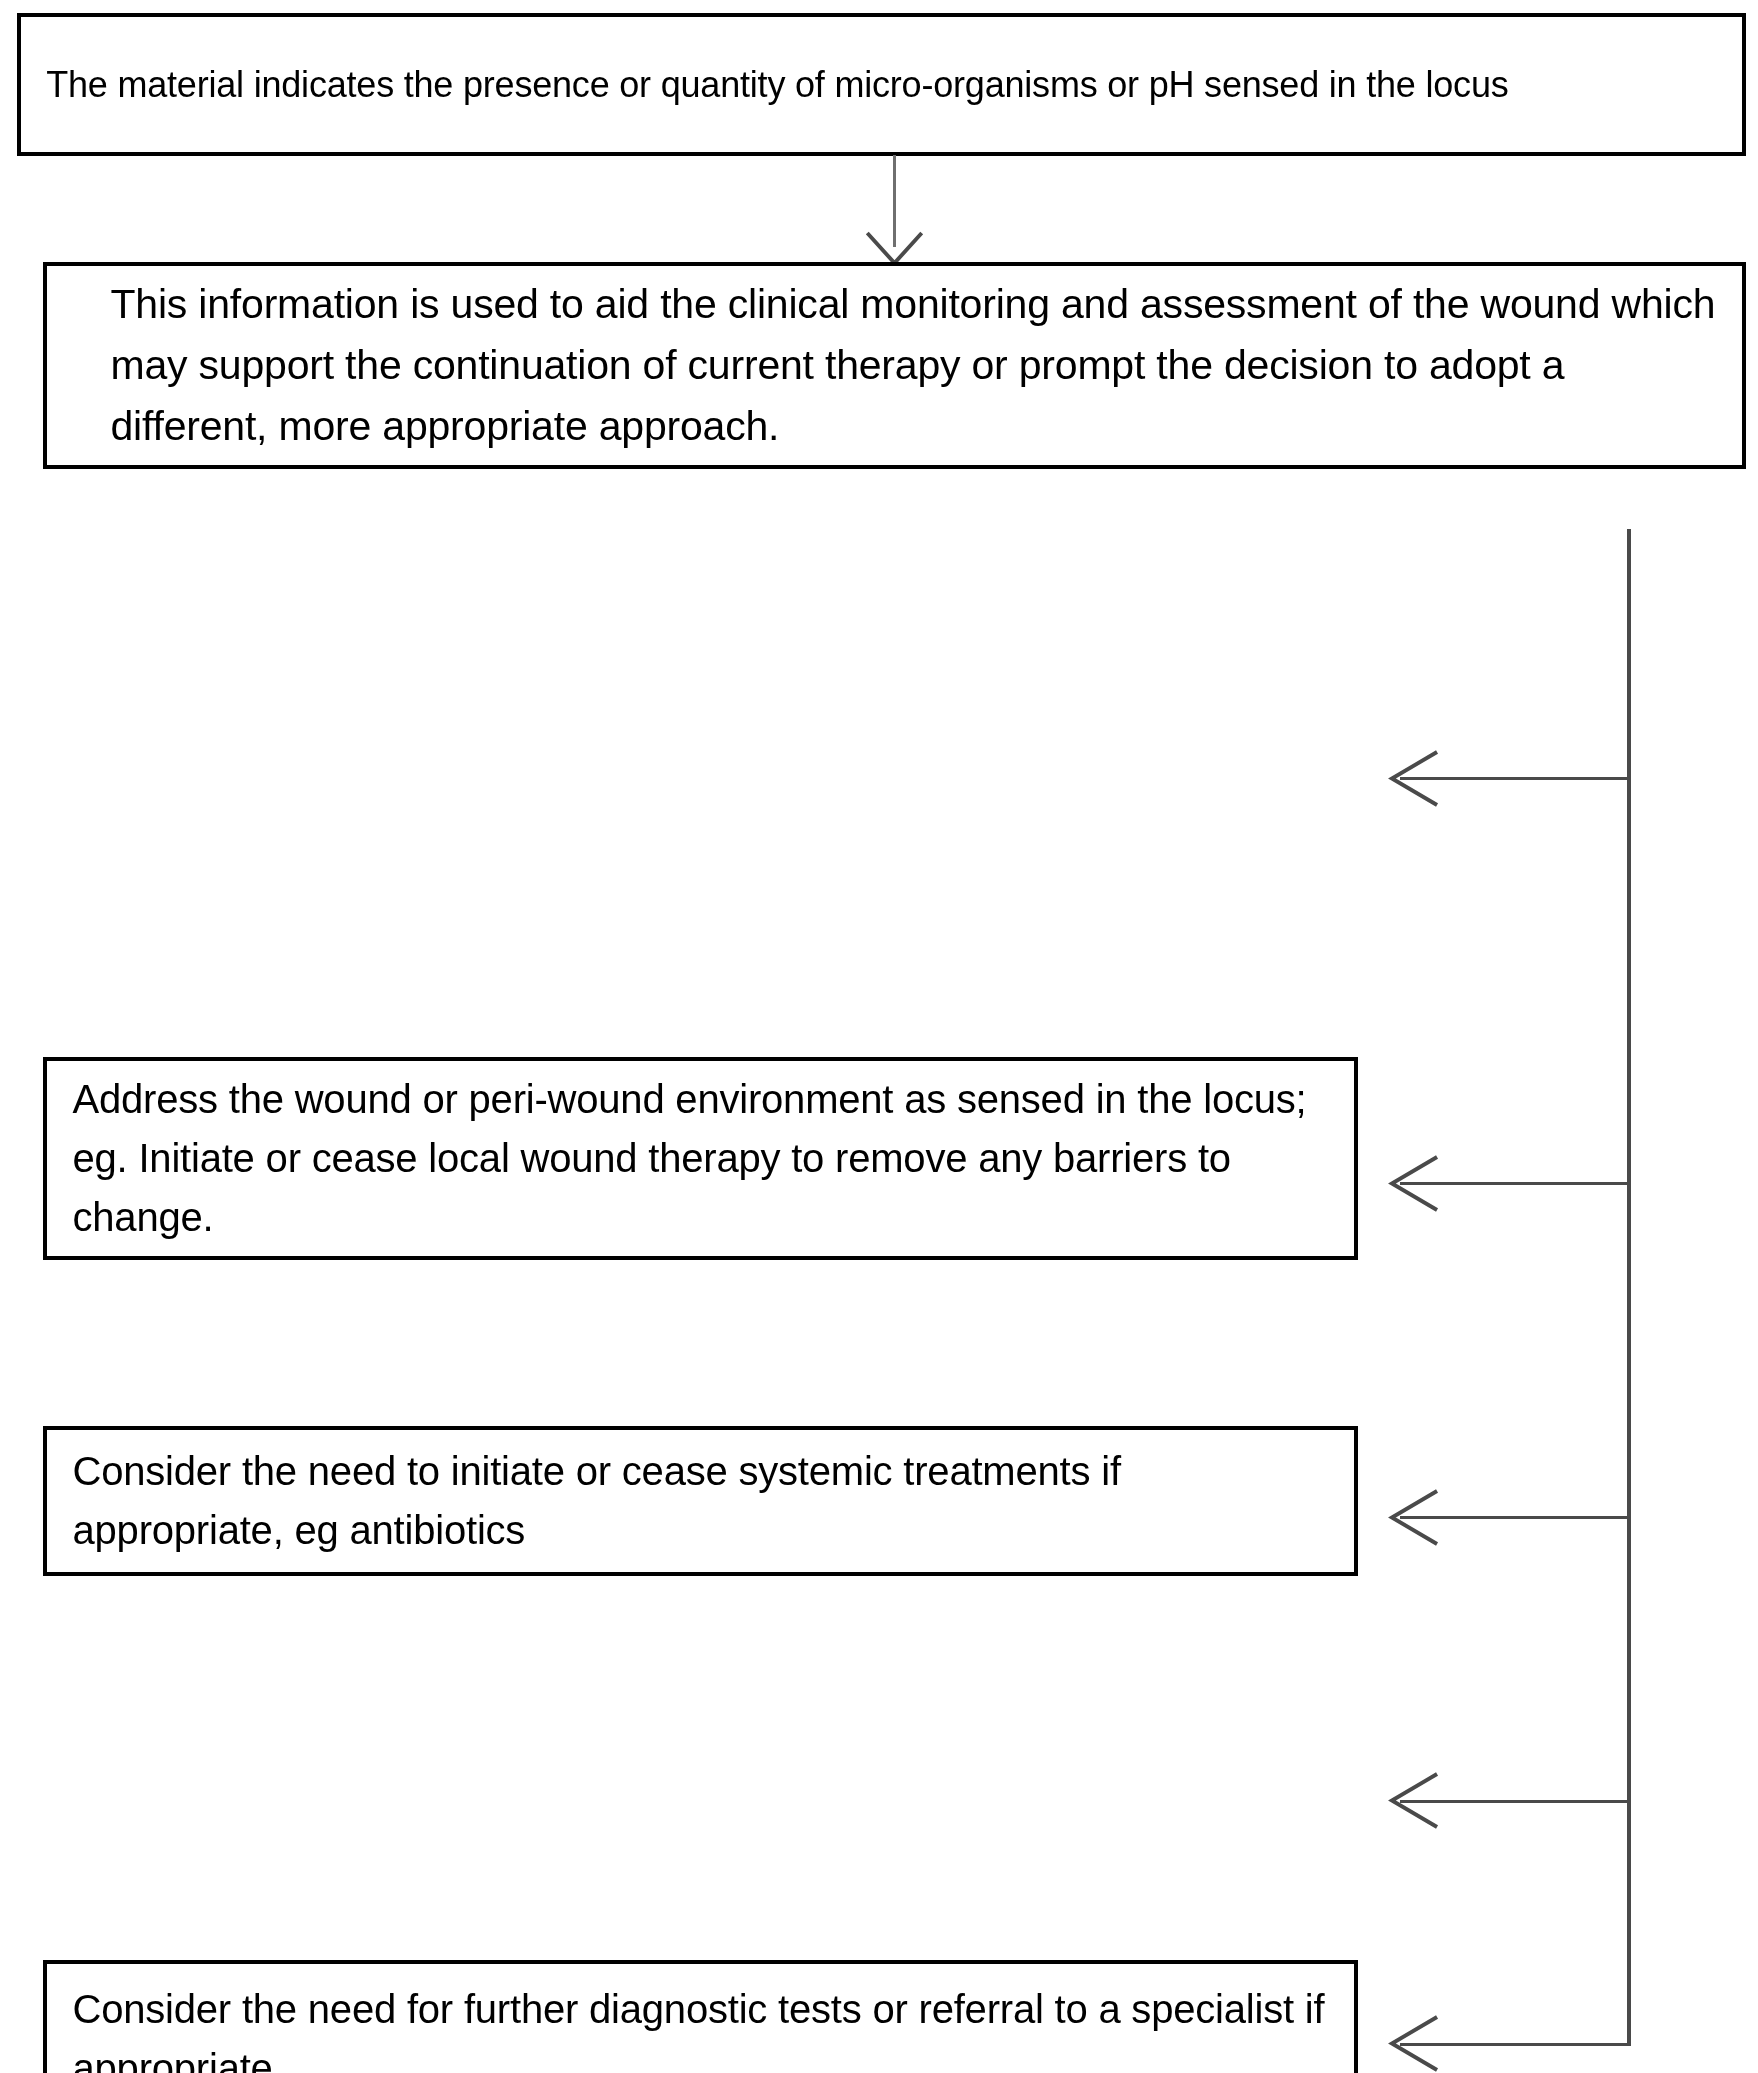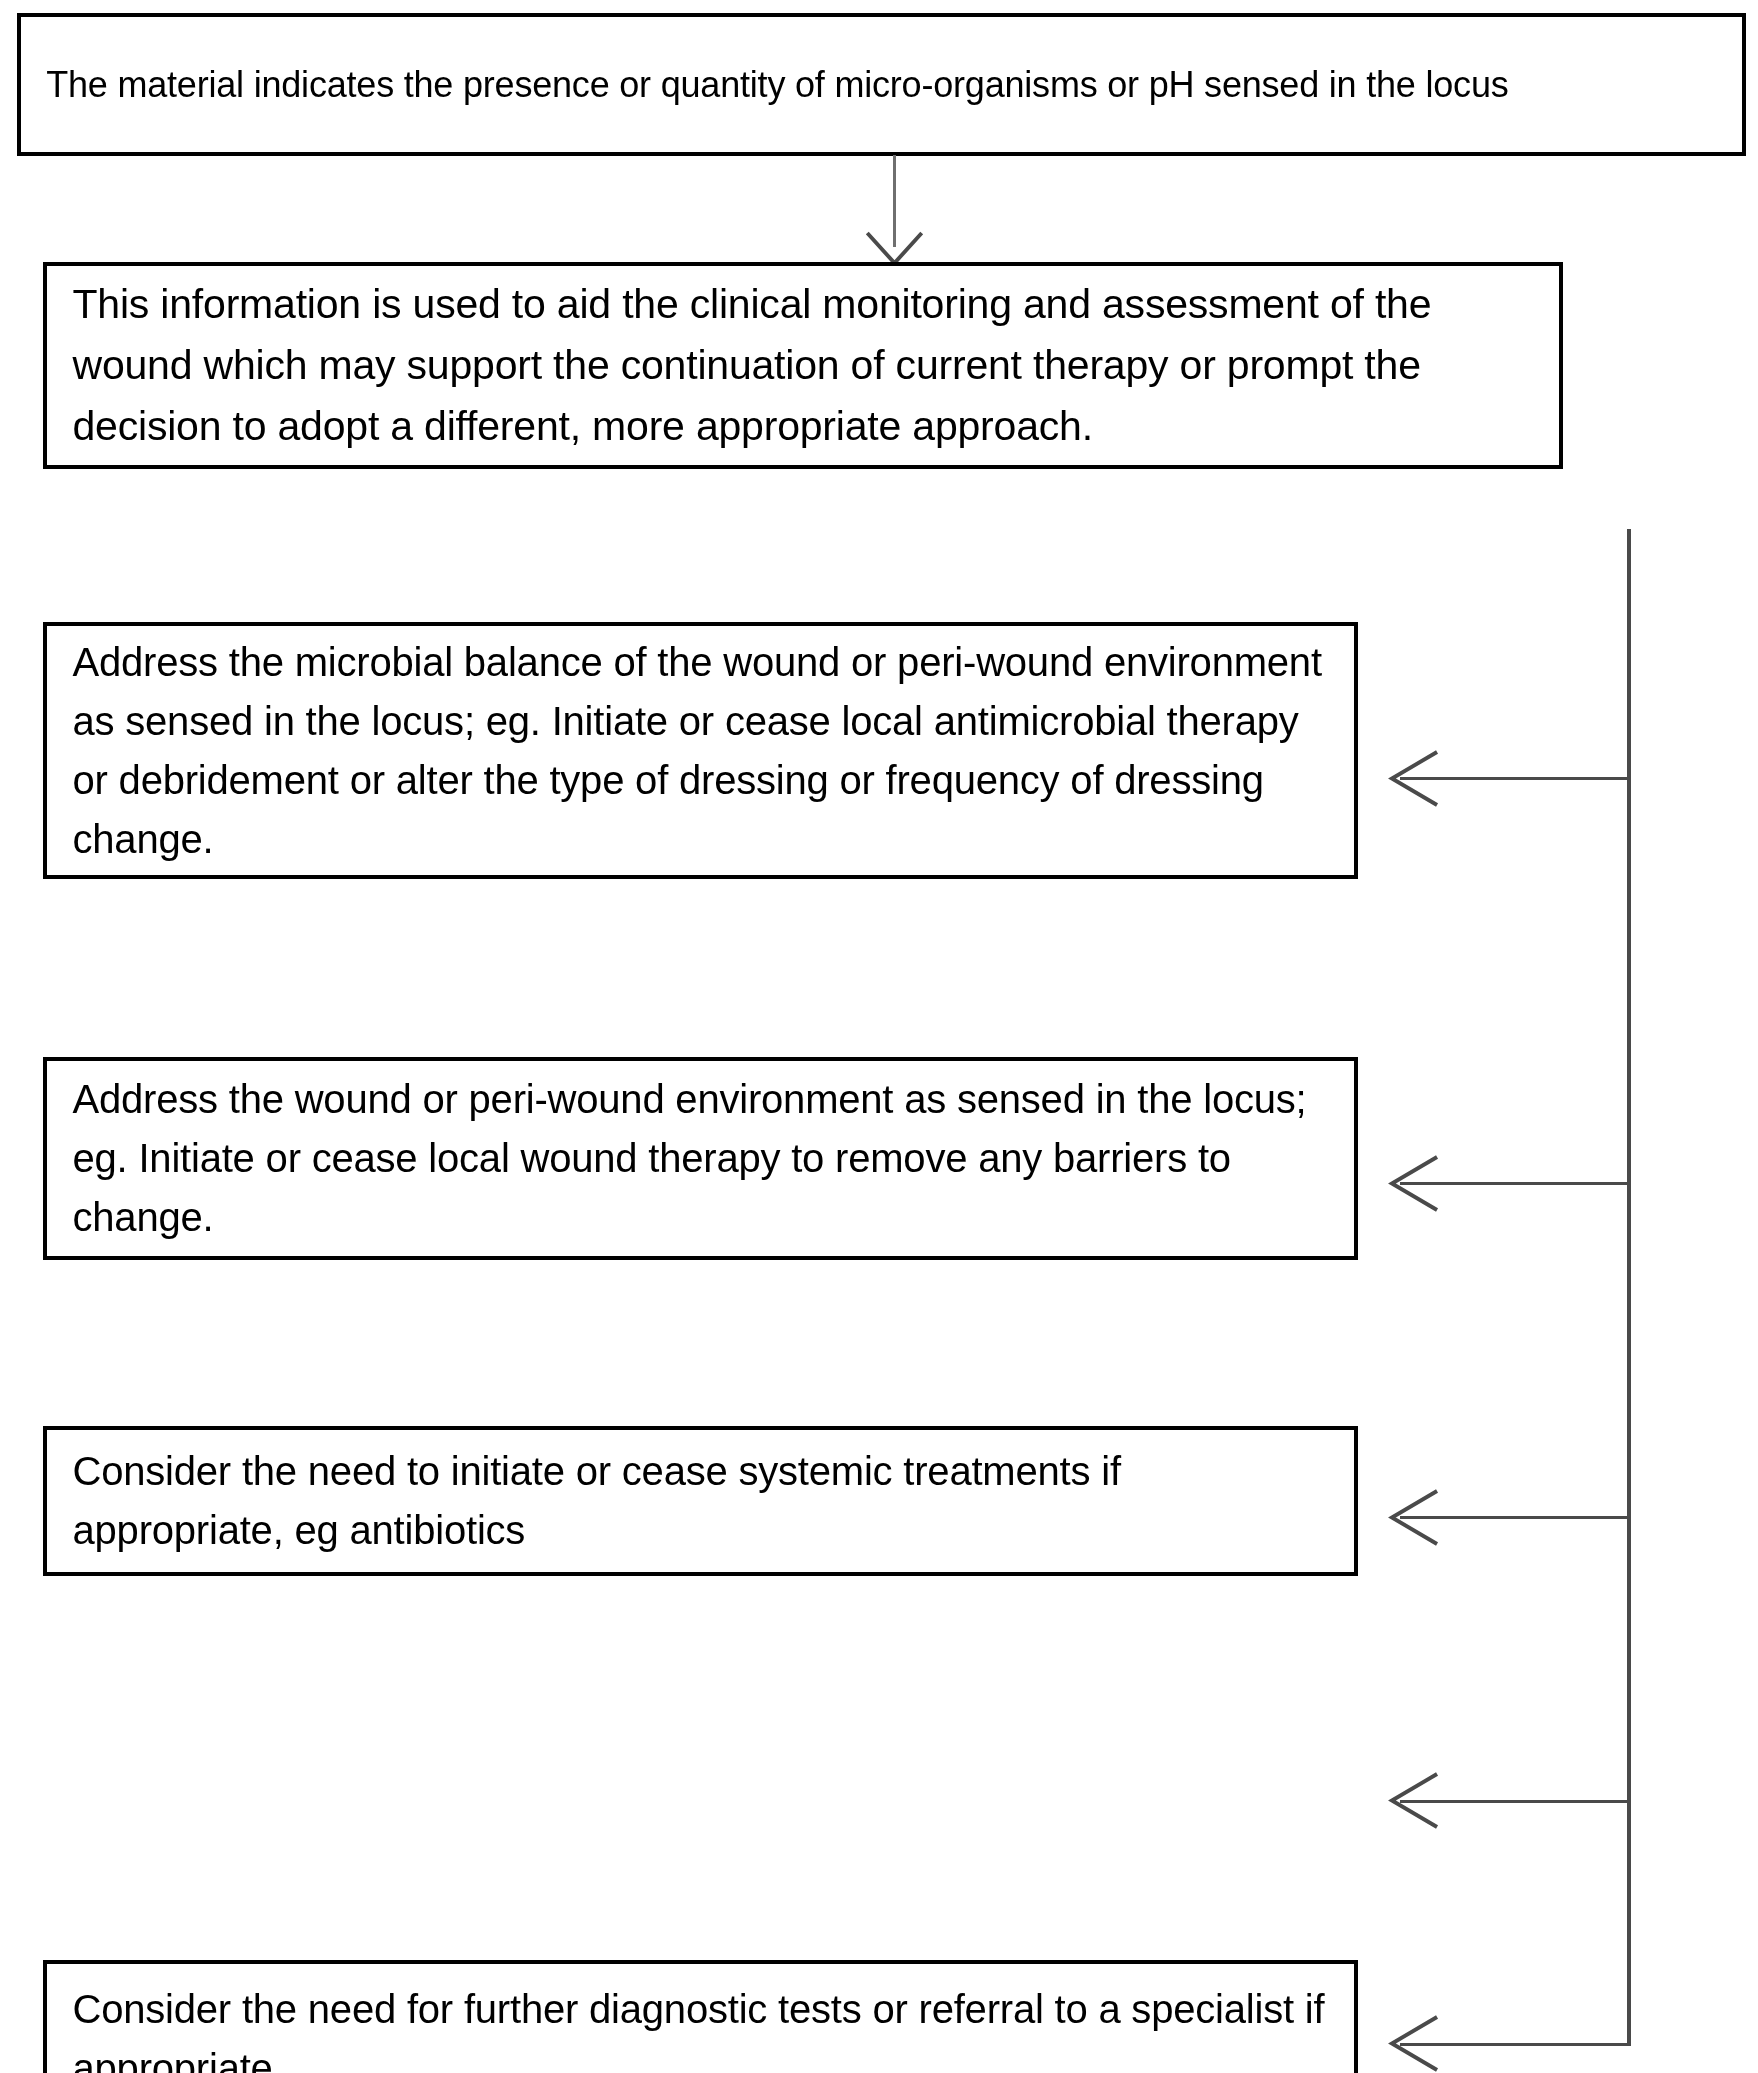--- a/index.html
+++ b/index.html
@@ -68,36 +68,33 @@
     <div class="node-text" style="font-size:36px; line-height:61px;">The material indicates the presence or quantity of micro-organisms or pH sensed in the locus</div>
   </div>
 
   <div class="conn-v" style="left:893px; top:155px; height:92px;"></div>
   <div class="arrowhead-down" style="left:863px; top:231px; width:63px; height:35px;">
     <svg width="63" height="35" viewBox="0 0 64 36">
       <path d="M4 2 L32 33 L60 2" fill="none" stroke="#4a4a4a" stroke-width="4"></path>
     </svg>
   </div>
 
-  <div class="node-box" style="left:43px; top:262px; width:1520px; height:207px;">
+  <div class="node-box" style="left:43px; top:262px; width:1703px; height:207px;padding-left:38px;">
     <div class="node-text" style="font-size:41px; line-height:61px;">This information is used to aid the clinical monitoring and assessment of the wound which may support the continuation of current therapy or prompt the decision to adopt a different, more appropriate approach.</div>
   </div>
 
   <div class="vline-trunk" style="left:1627px; top:529px; height:1517px;"></div>
 
   <div class="hbranch" style="left:1400px; top:777px; width:229px;"></div>
   <div class="arrowhead-left" style="left:1388px; top:748px; width:51px; height:61px;">
     <svg width="51" height="61" viewBox="0 0 52 62">
       <path d="M50 4 L4 31 L50 58" fill="none" stroke="#4a4a4a" stroke-width="4"></path>
     </svg>
   </div>
 
-  <div class="node-box" style="left:43px; top:622px; width:1315px; height:257px;">
-    <div class="node-text" style="font-size:40px; line-height:59px;">Address the microbial balance of the wound or peri-wound environment as sensed in the locus; eg. Initiate or cease local antimicrobial therapy or debridement or alter the type of dressing or frequency of dressing change.</div>
-  </div>
 
   <div class="hbranch" style="left:1400px; top:1182px; width:229px;"></div>
   <div class="arrowhead-left" style="left:1388px; top:1153px; width:51px; height:61px;">
     <svg width="51" height="61" viewBox="0 0 52 62">
       <path d="M50 4 L4 31 L50 58" fill="none" stroke="#4a4a4a" stroke-width="4"></path>
     </svg>
   </div>
 
   <div class="node-box" style="left:43px; top:1057px; width:1315px; height:203px;">
     <div class="node-text" style="font-size:40px; line-height:59px;">Address the wound or peri-wound environment as sensed in the locus; eg. Initiate or cease local wound therapy to remove any barriers to change.</div>

